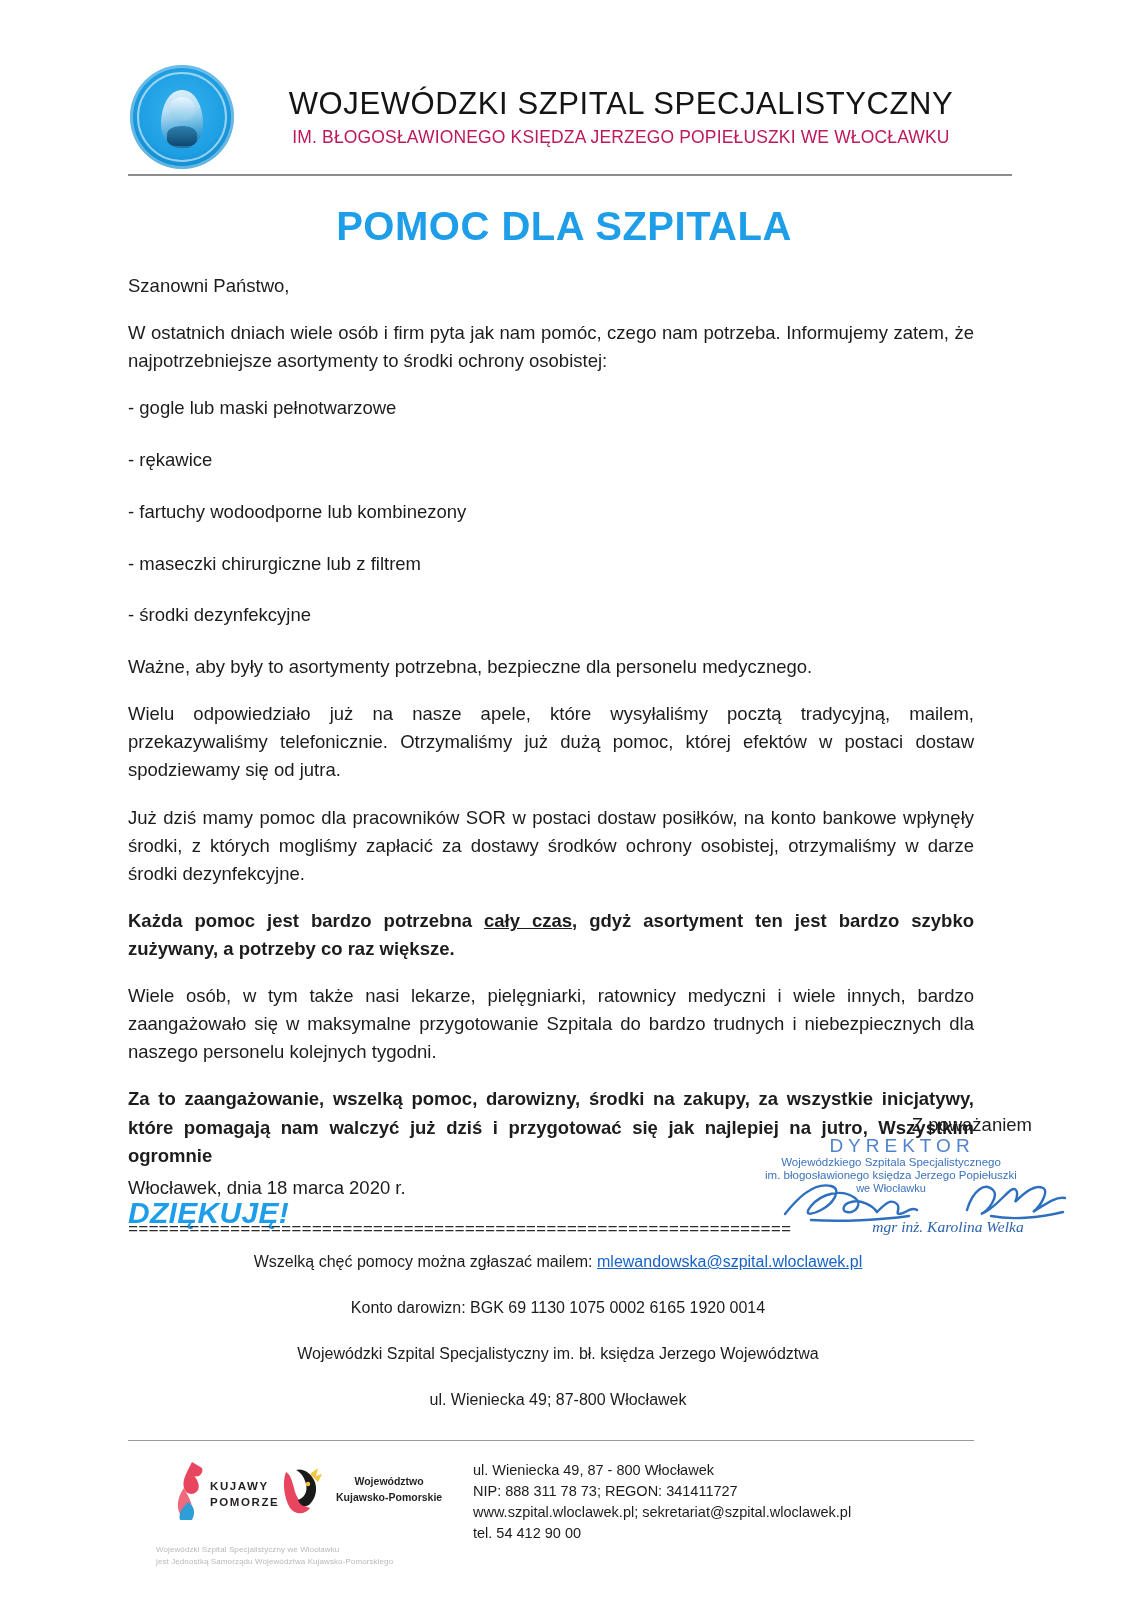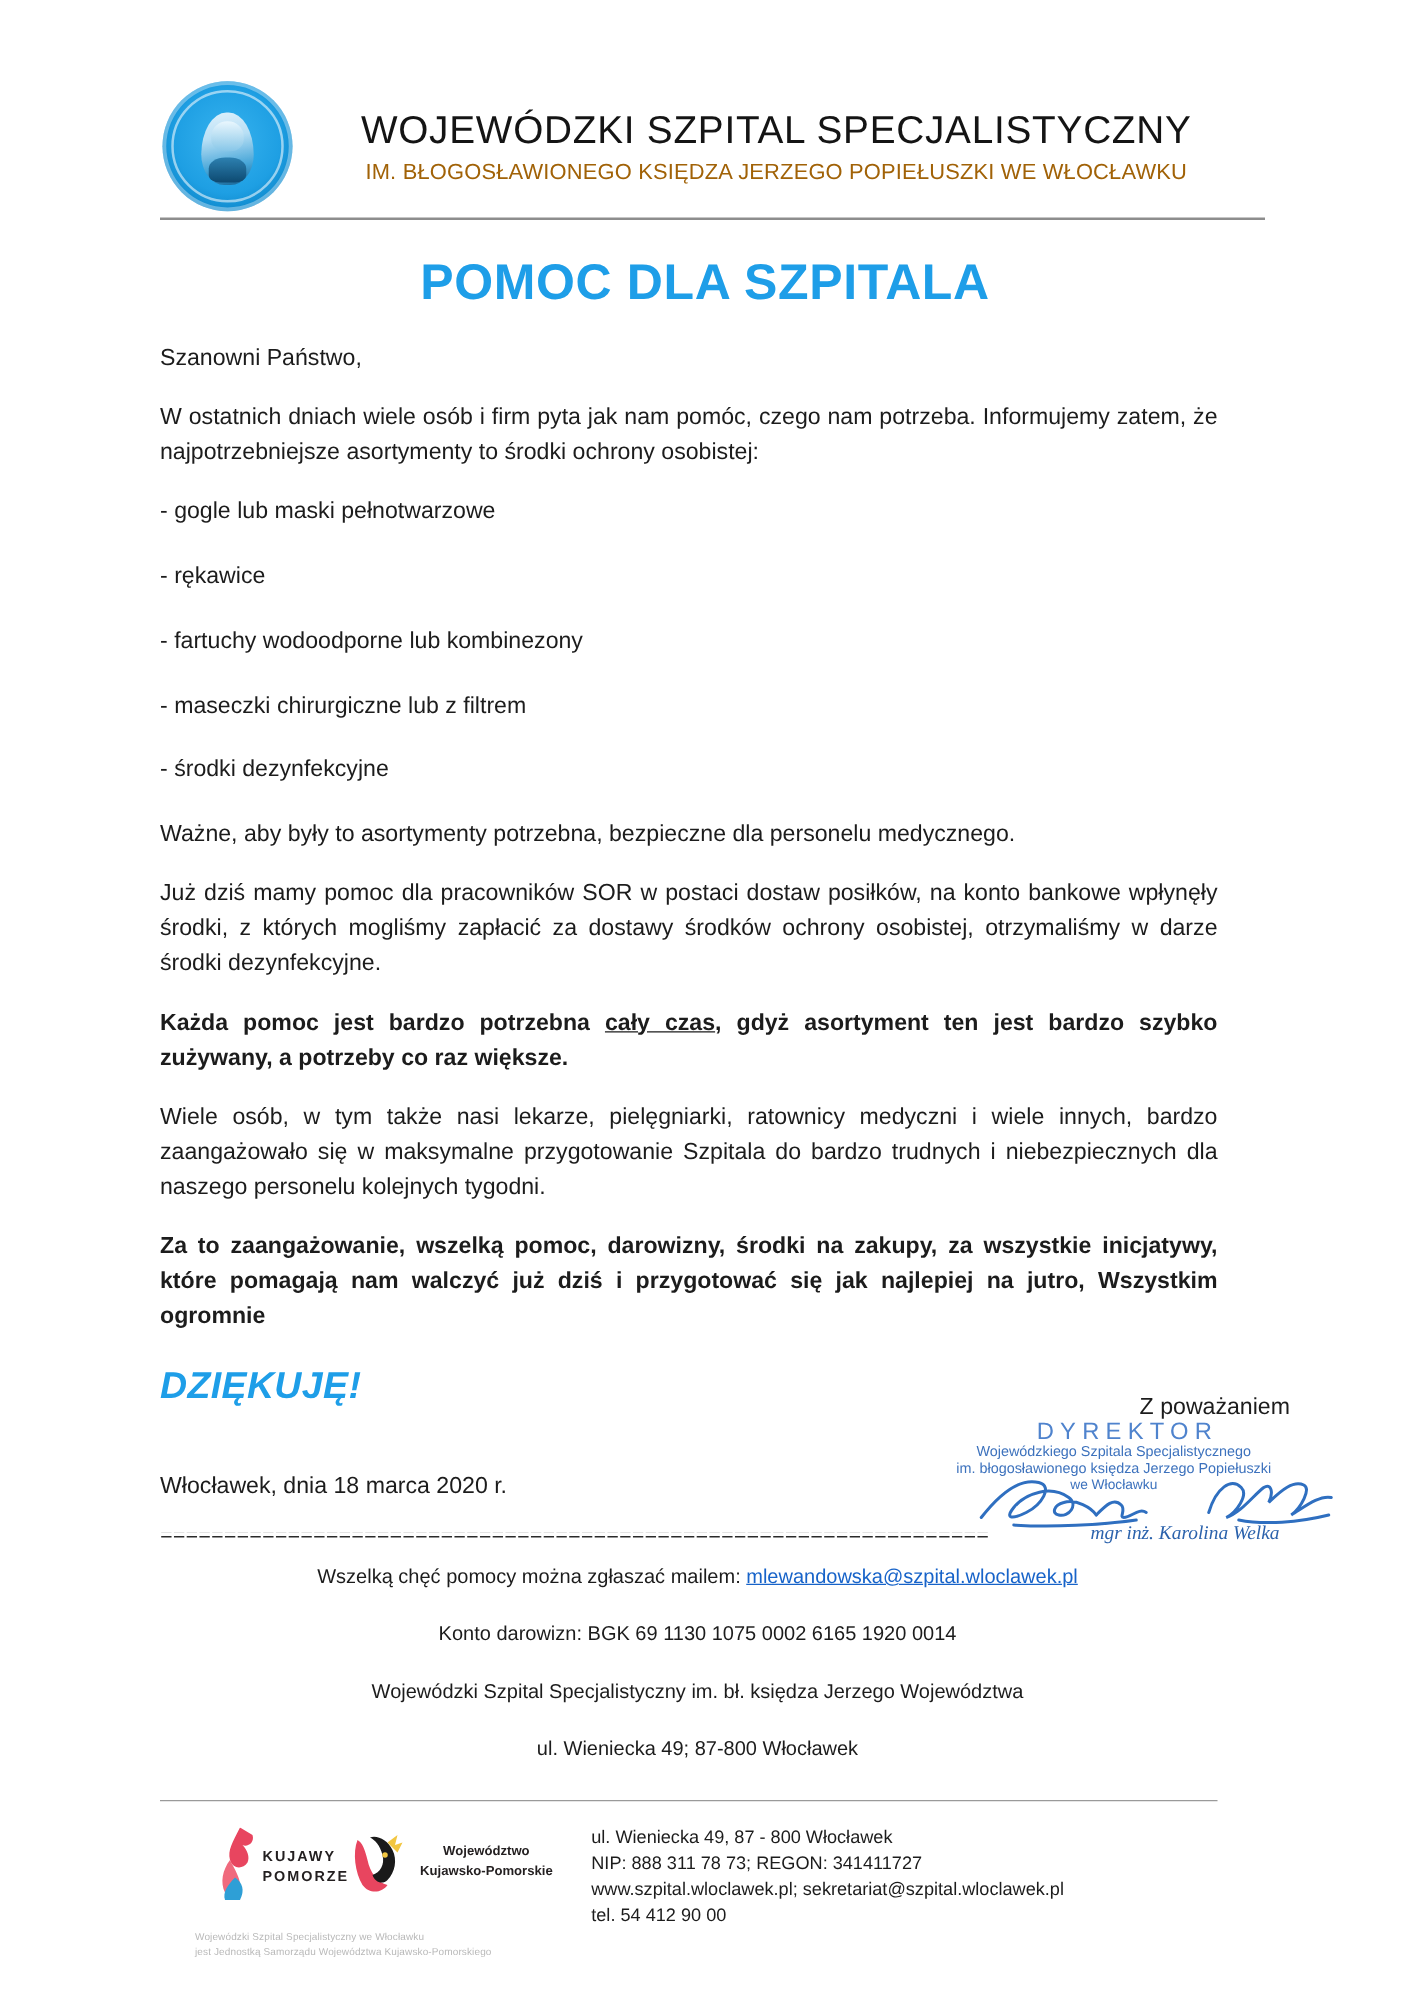--- a/index.html
+++ b/index.html
@@ -87,21 +87,21 @@
   .org-name-1 {
     font-size: 31px;
     letter-spacing: .6px;
     color: #141414;
     white-space: nowrap;
     line-height: 1.12;
   }
   .org-name-2 {
     font-size: 17.5px;
     letter-spacing: .15px;
-    color: #a16207;
+    color: #be185d;
     white-space: nowrap;
     margin-top: 6px;
     line-height: 1.15;
   }
   .header-rule {
     position: absolute;
     left: 128px;
     top: 174px;
     width: 884px;
     height: 0;
@@ -363,20 +363,21 @@
     <p class="para">Szanowni Państwo,</p>
     <p class="para just">W ostatnich dniach wiele osób i firm pyta jak nam pomóc, czego nam potrzeba. Informujemy zatem, że najpotrzebniejsze asortymenty to środki ochrony osobistej:</p>
 
     <p class="bullet">- gogle lub maski pełnotwarzowe</p>
     <p class="bullet">- rękawice</p>
     <p class="bullet">- fartuchy wodoodporne lub kombinezony</p>
     <p class="bullet">- maseczki chirurgiczne lub z filtrem</p>
     <p class="bullet">- środki dezynfekcyjne</p>
 
     <p class="para">Ważne, aby były to asortymenty potrzebna, bezpieczne dla personelu medycznego.</p>
+    <p class="para just">Wielu odpowiedziało już na nasze apele, które wysyłaliśmy pocztą tradycyjną, mailem, przekazywaliśmy telefonicznie. Otrzymaliśmy już dużą pomoc, której efektów w postaci dostaw spodziewamy się od jutra.</p>
     <p class="para just">Już dziś mamy pomoc dla pracowników SOR w postaci dostaw posiłków, na konto bankowe wpłynęły środki, z których mogliśmy zapłacić za dostawy środków ochrony osobistej, otrzymaliśmy w darze środki dezynfekcyjne.</p>
 
     <p class="para just bold"><span>Każda pomoc jest bardzo potrzebna </span><span class="u">cały czas</span><span>, gdyż asortyment ten jest bardzo szybko zużywany, a potrzeby co raz większe.</span></p>
 
     <p class="para just">Wiele osób, w tym także nasi lekarze, pielęgniarki, ratownicy medyczni i wiele innych, bardzo zaangażowało się w maksymalne przygotowanie Szpitala do bardzo trudnych i niebezpiecznych dla naszego personelu  kolejnych tygodni.</p>
     <p class="para just bold">Za to zaangażowanie, wszelką pomoc, darowizny, środki na zakupy, za wszystkie inicjatywy, które pomagają nam walczyć już dziś i przygotować się jak najlepiej na jutro, Wszystkim ogromnie</p>
 
     <p class="thanks">DZIĘKUJĘ!</p>
   </div>
 

